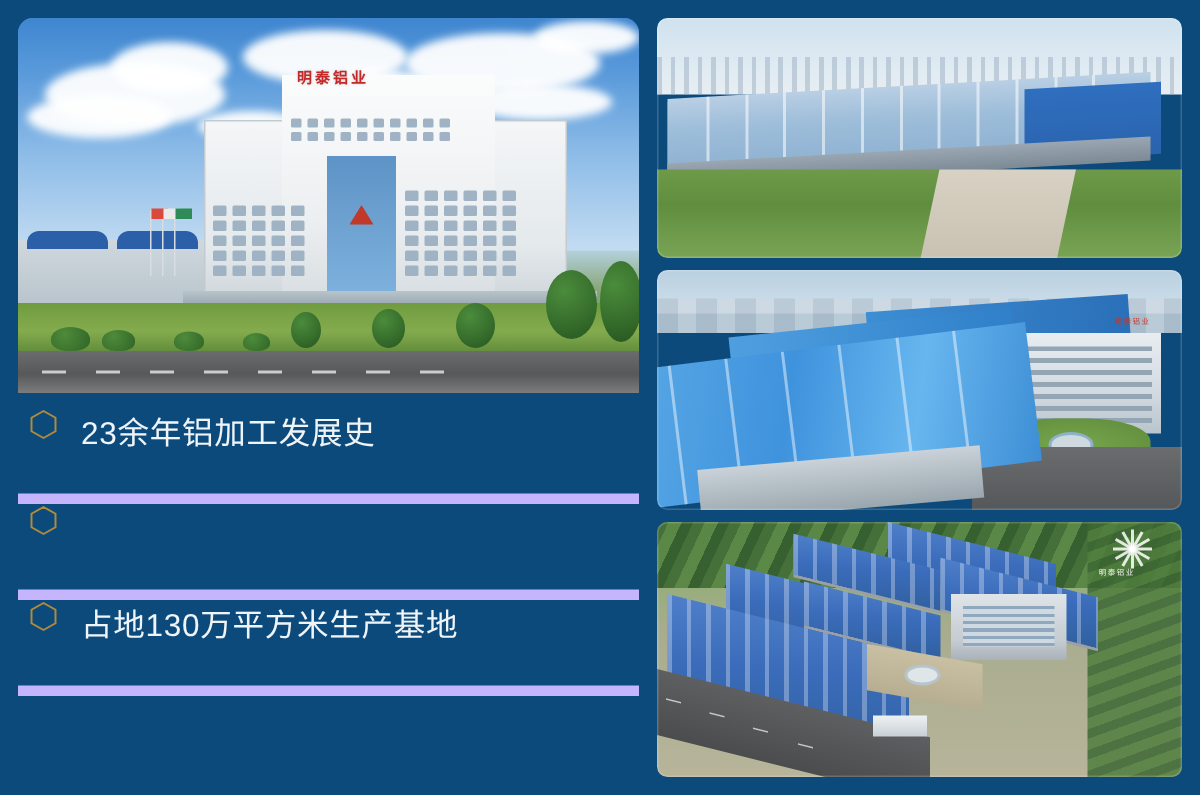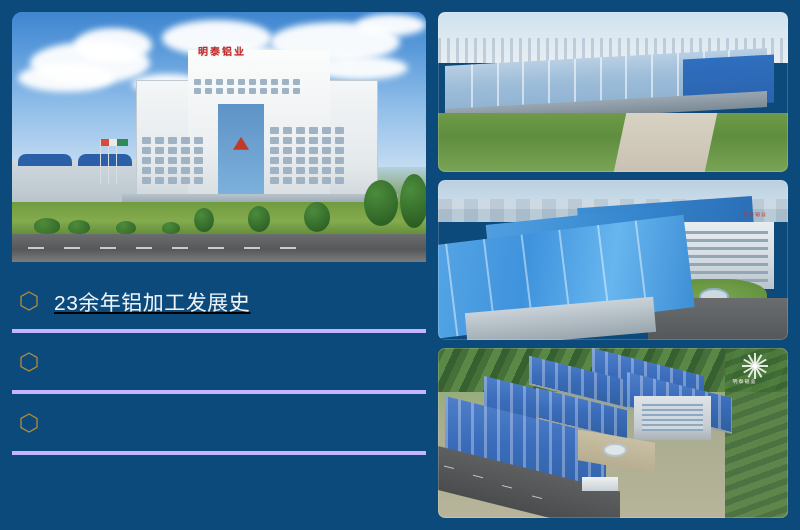--- a/index.html
+++ b/index.html
@@ -171,23 +171,22 @@
 
   
   .bullets {
     margin-top: 10px;
     width: 414px;
   }
   .bullet-row {
     position: relative;
     height: 57px;
     display: flex;
-    align-items: center;
-    border-bottom: 4px solid #c4b5fd;
-    text-decoration: underline;
+    align-items: flex-start;
+    border-bottom: 7px solid #c4b5fd;
   }
   .hex-icon {
     flex: 0 0 auto;
     width: 22px;
     height: 22px;
     margin-left: 6px;
     margin-right: 14px;
   }
   .hex-icon svg { display: block; }
   .bullet-text {
@@ -482,20 +481,21 @@
           </svg>
         </span>
       </div>
 
       <div class="bullet-row">
         <span class="hex-icon">
           <svg width="22" height="22" viewBox="0 0 22 22">
             <polygon points="11,2 19,6.5 19,15.5 11,20 3,15.5 3,6.5" fill="none" stroke="#b08d3a" stroke-width="1.3"></polygon>
           </svg>
         </span>
+        <span class="bullet-text">占地130万平方米生产基地</span>
       </div>
 
     </div>
   </div>
 
   <div class="right-col">
 
     <div class="photo-card pc1">
       <div class="a1-sky"></div>
       <div class="a1-city"></div>

